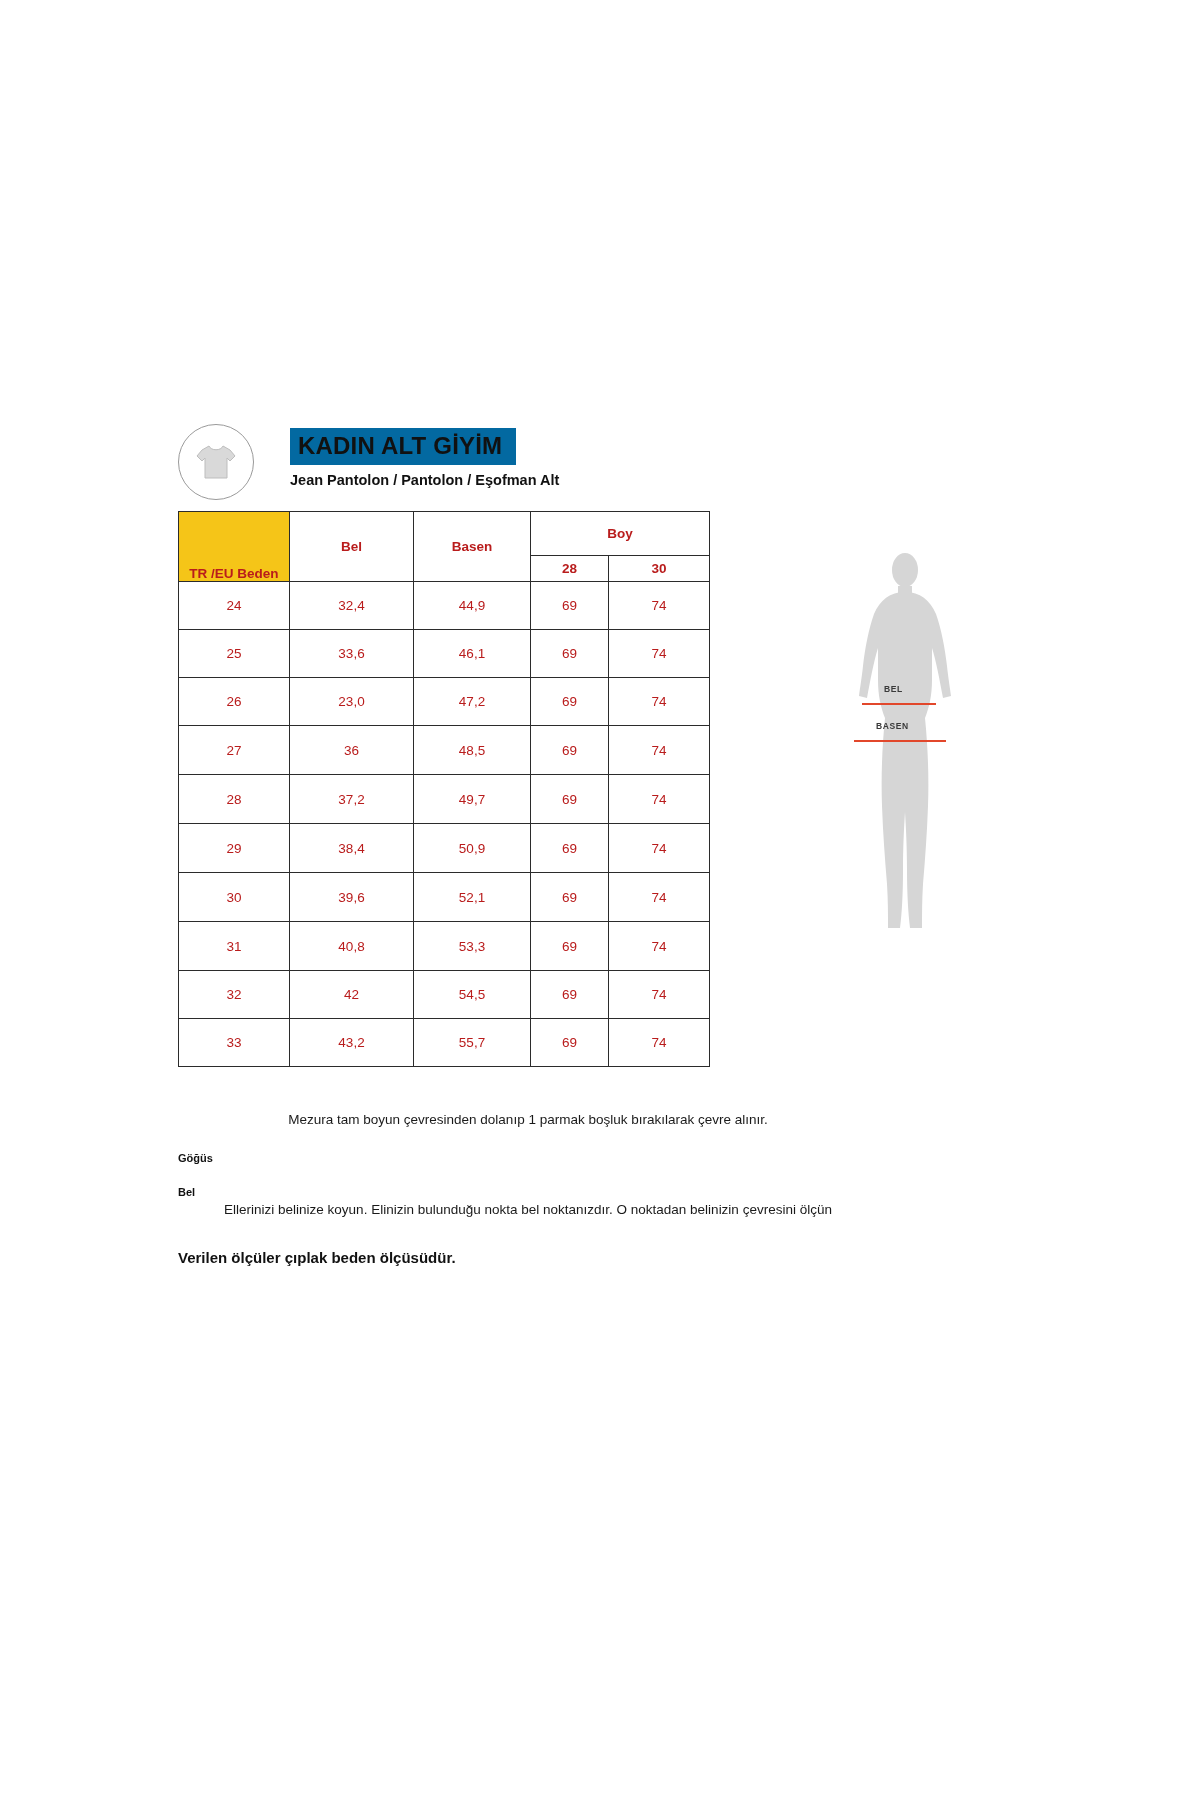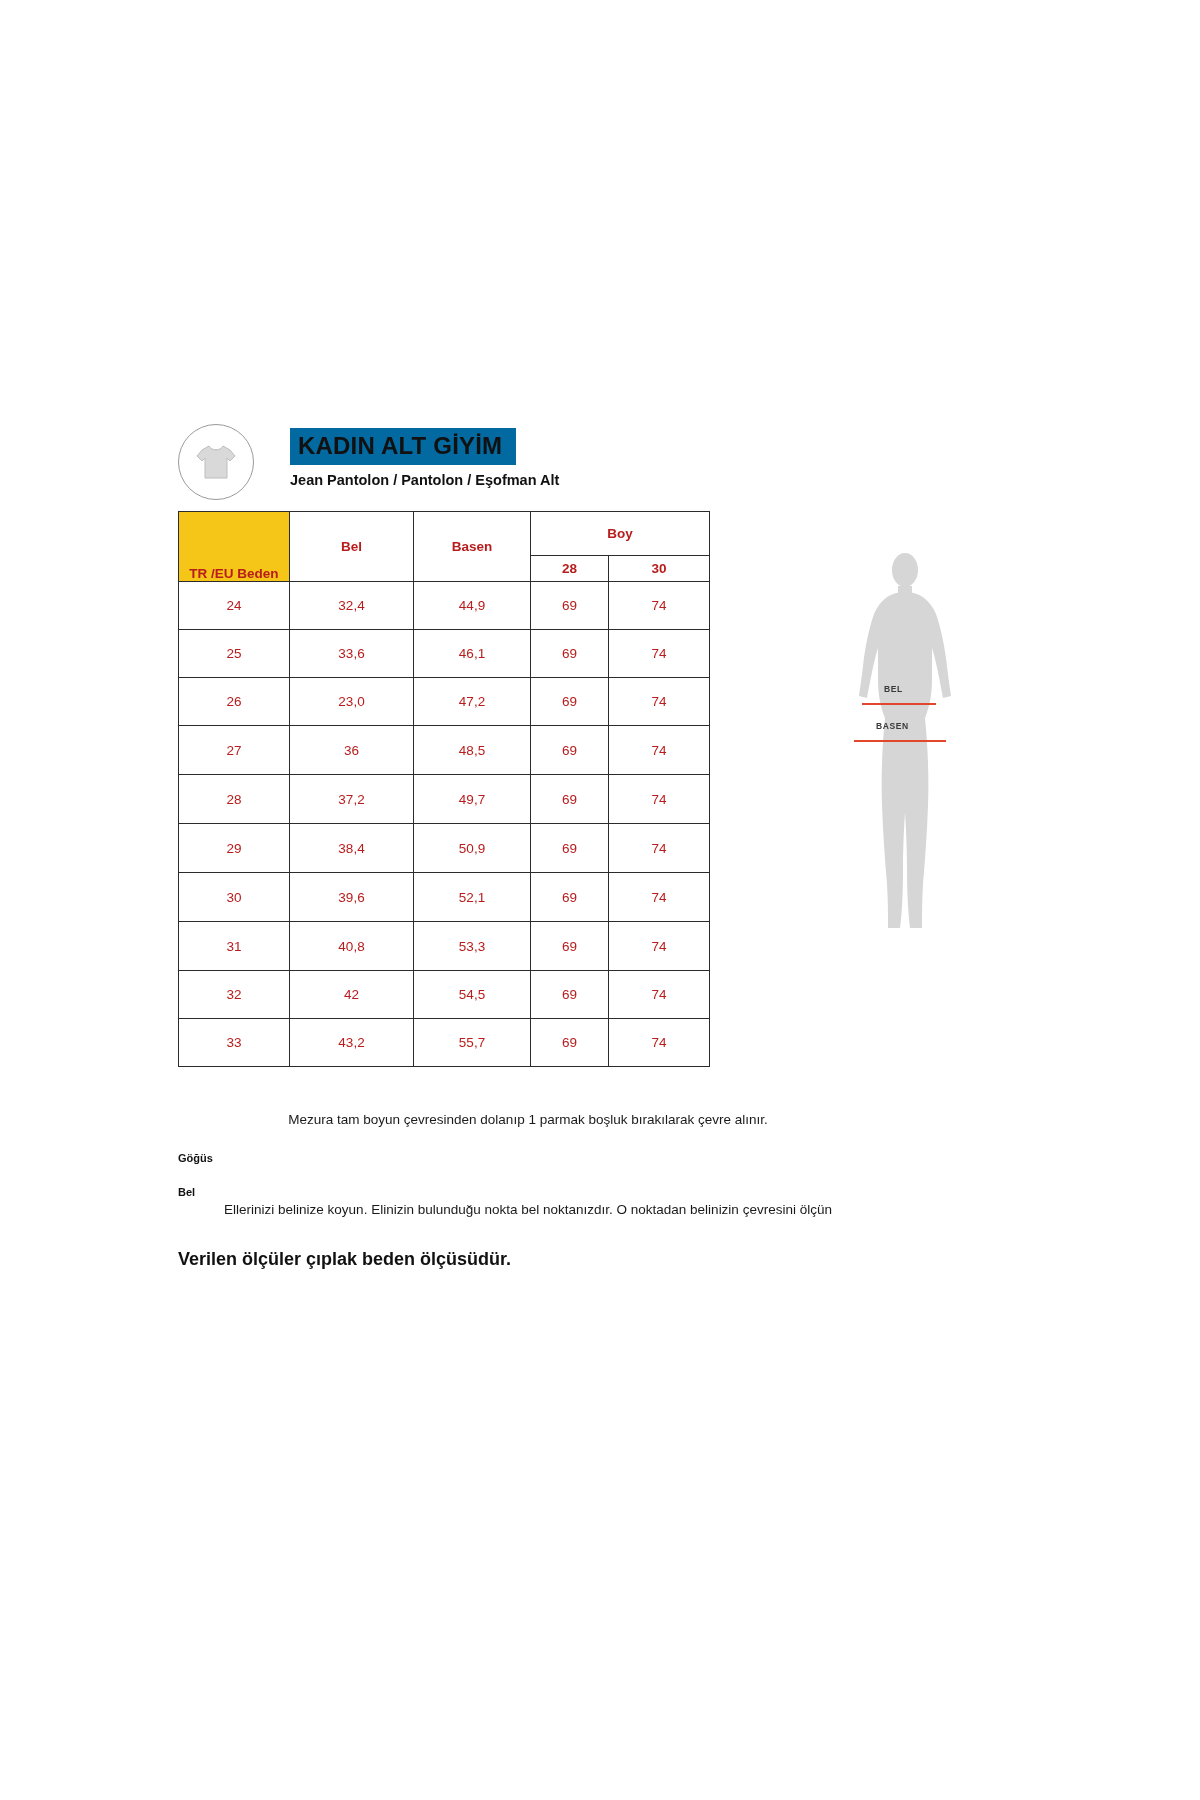--- a/index.html
+++ b/index.html
@@ -155,21 +155,21 @@
   }
   .note-head {
     font-size: 11px;
     font-weight: bold;
     color: #111111;
     margin-top: 22px;
     margin-bottom: 2px;
   }
   .note-final {
     margin-top: 28px;
-    font-size: 18px;
+    font-size: 15px;
     font-weight: bold;
     color: #111111;
   }
 </style>
 </head>
 <body>
 
 <div class="page">
 
   <div class="header">

